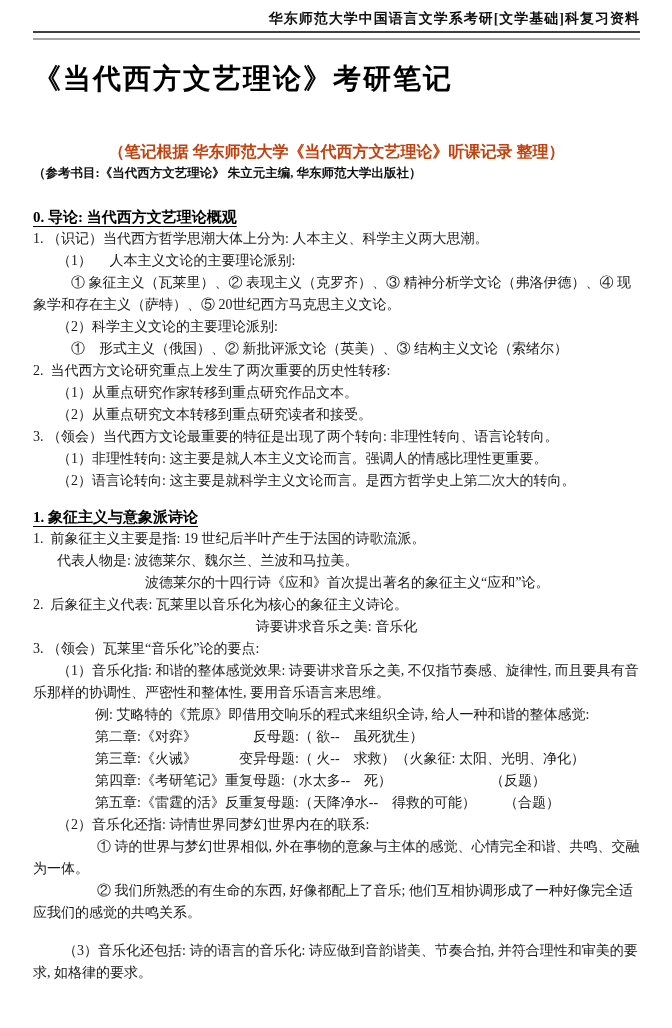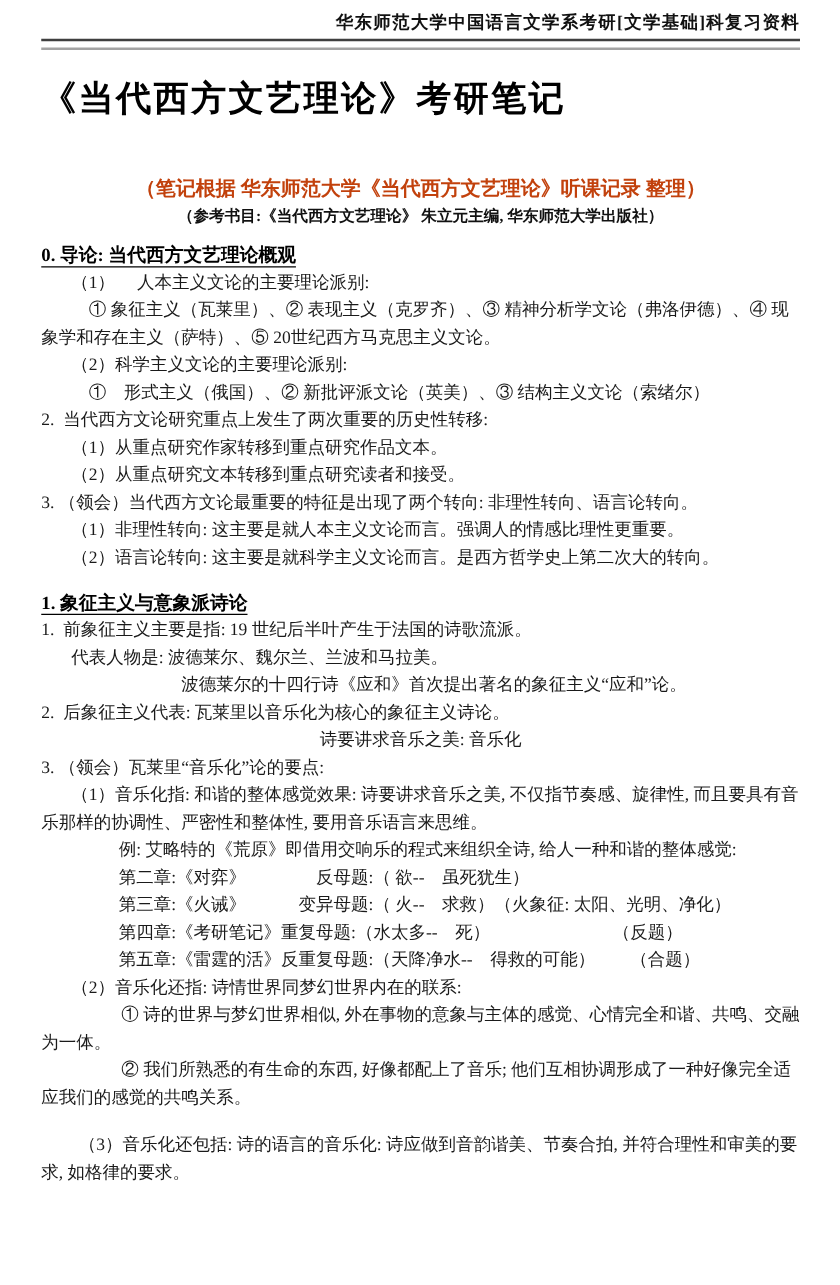--- a/index.html
+++ b/index.html
@@ -44,28 +44,27 @@
   .note-primary {
     margin-top: 44px;
     text-align: center;
     font-size: 16px;
     font-weight: bold;
     line-height: 20px;
     color: #c2410c;
   }
   .note-secondary {
     margin-top: 3px;
-    text-align: center;
     font-size: 12.5px;
     font-weight: bold;
     line-height: 17px;
     color: #111;
   }
   
-  #sections { margin-top: 12px; }
+  #sections { margin-top: 24px; }
   .section + .section { margin-top: 14px; }
   .section-heading {
     font-size: 15px;
     font-weight: bold;
     line-height: 22px;
     color: #000;
     text-decoration: underline;
     text-underline-offset: 4px;
     margin: 0;
   }
@@ -94,20 +93,21 @@
 <div class="doc-header">华东师范大学中国语言文学系考研[文学基础]科复习资料</div>
 <div class="header-rule"></div>
 
 <div class="doc-title">《当代西方文艺理论》考研笔记</div>
 <div class="note-primary">（笔记根据 华东师范大学《当代西方文艺理论》听课记录 整理）</div>
 <div class="note-secondary">（参考书目:《当代西方文艺理论》 朱立元主编, 华东师范大学出版社）</div>
 
 <div id="sections">
     <div class="section">
       <div class="section-heading">0.  导论: 当代西方文艺理论概观</div>
+      <div class="line p">1. （识记）当代西方哲学思潮大体上分为: 人本主义、科学主义两大思潮。</div>
       <div class="line i1">（1）　 人本主义文论的主要理论派别:</div>
       <div class="line hang2">① 象征主义（瓦莱里）、② 表现主义（克罗齐）、③ 精神分析学文论（弗洛伊德）、④ 现象学和存在主义（萨特）、⑤ 20世纪西方马克思主义文论。</div>
       <div class="line i1">（2）科学主义文论的主要理论派别:</div>
       <div class="line i2">①　形式主义（俄国）、② 新批评派文论（英美）、③ 结构主义文论（索绪尔）</div>
       <div class="line p">2.  当代西方文论研究重点上发生了两次重要的历史性转移:</div>
       <div class="line i1">（1）从重点研究作家转移到重点研究作品文本。</div>
       <div class="line i1">（2）从重点研究文本转移到重点研究读者和接受。</div>
       <div class="line p">3. （领会）当代西方文论最重要的特征是出现了两个转向: 非理性转向、语言论转向。</div>
       <div class="line i1">（1）非理性转向: 这主要是就人本主义文论而言。强调人的情感比理性更重要。</div>
       <div class="line i1">（2）语言论转向: 这主要是就科学主义文论而言。是西方哲学史上第二次大的转向。</div>

